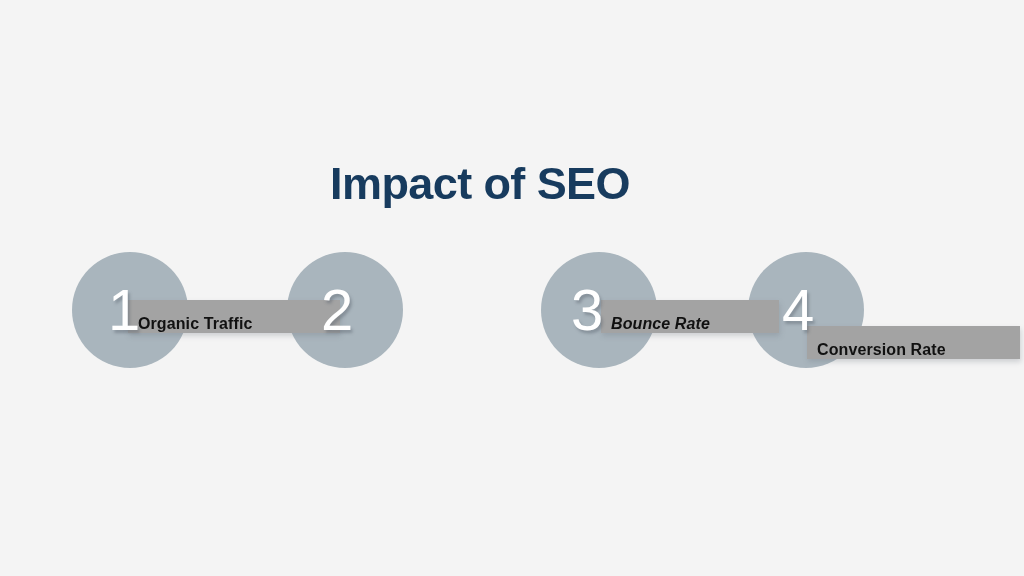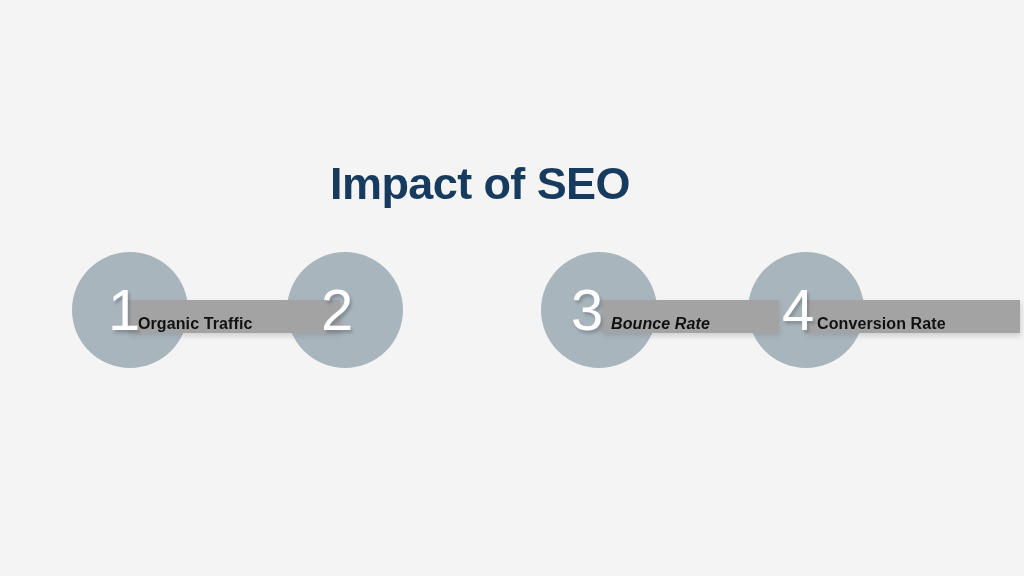--- a/index.html
+++ b/index.html
@@ -112,21 +112,21 @@
   #step-2 .step-label { left: 56px; width: 265px; }
 
   
   #step-3 { left: 541px; width: 195px; }
   #step-3 .step-number { left: 30px; }
   #step-3 .step-label { left: 60px; width: 178px; font-style: italic; }
 
   
   #step-4 { left: 748px; width: 228px; }
   #step-4 .step-number { left: 34px; }
-  #step-4 .step-label { left: 59px; width: 213px; }
+  #step-4 .step-label { left: 59px; width: 213px; margin-top: 26px; }
 </style>
 </head>
 <body>
 
 <div id="slide">
 
   <div id="slide-title">Impact of SEO</div>
 
   <div id="steps">
 

